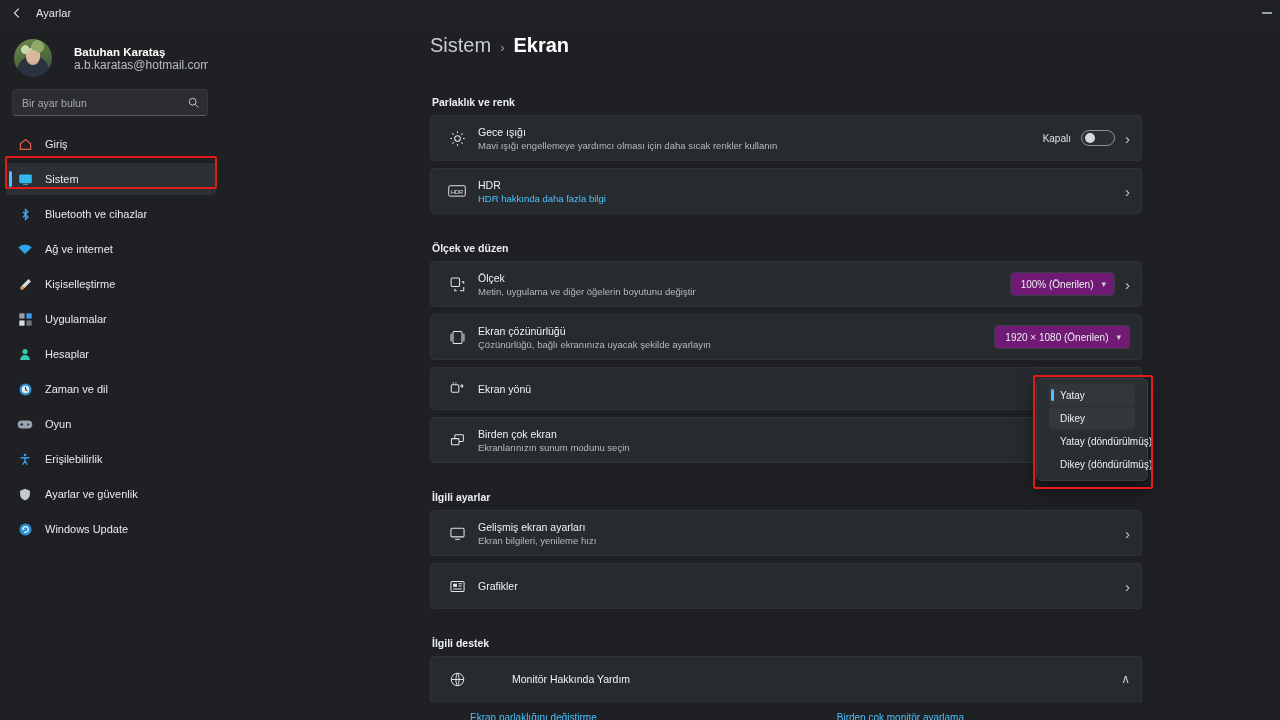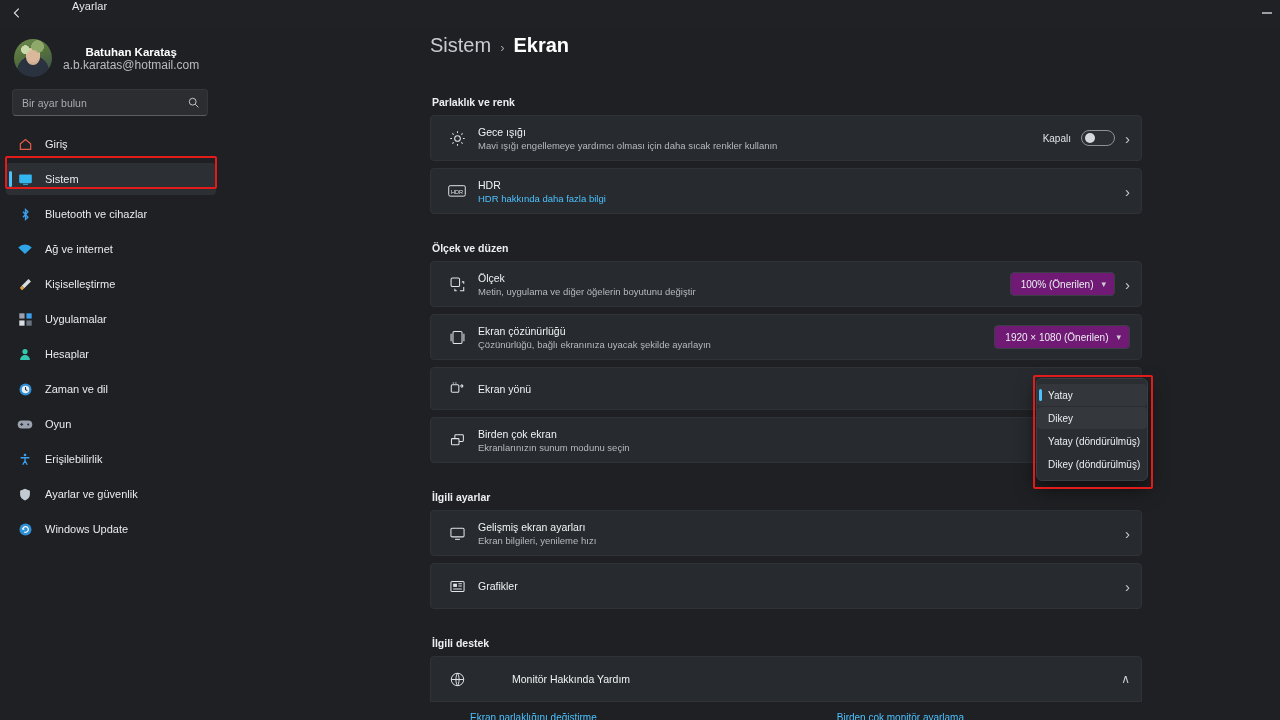--- a/index.html
+++ b/index.html
@@ -9,21 +9,21 @@
     font-family:"Liberation Sans", sans-serif;
     color:#ffffff;
     -webkit-font-smoothing:antialiased;
   }
   #app { position:relative; width:1280px; height:720px; background:#1f2023; }
 
   
   .titlebar {
     position:absolute; top:0; left:0; width:1280px; height:26px;
     background:#202124;
-    display:flex; gap:36px;
+    display:flex; align-items:center;
   }
   .back-btn {
     width:34px; height:26px; display:flex; align-items:center; justify-content:center;
     color:#dfe1e5; font-size:13px;
   }
   .title-text {
     font-size:11px; color:#e6e8ea; letter-spacing:.1px; margin-left:2px;
   }
   .win-controls { position:absolute; right:0; top:0; height:26px; display:flex; }
   .win-btn { width:26px; height:26px; display:flex; align-items:center; justify-content:center; }
@@ -42,21 +42,21 @@
       radial-gradient(circle at 62% 20%, #8fa96a 0 16%, rgba(0,0,0,0) 17%),
       radial-gradient(circle at 50% 42%, #e3c2a6 0 24%, rgba(0,0,0,0) 25%),
       radial-gradient(circle at 50% 86%, #2a3240 0 42%, rgba(0,0,0,0) 43%),
       linear-gradient(160deg, #6d8a4e 0%, #53703d 45%, #394a52 100%);
     flex:0 0 auto; position:relative; overflow:hidden;
   }
   .avatar::after{
     content:""; position:absolute; left:12px; top:11px; width:14px; height:15px;
     border-radius:50%; background:#d8b79a; opacity:.95;
   }
-  .acct-text { margin-left:11px; overflow:hidden;text-align:center; }
+  .acct-text { margin-left:22px; overflow:hidden; }
   .acct-name { font-size:11.5px; font-weight:bold; color:#ffffff; line-height:14px; white-space:nowrap; }
   .acct-mail { font-size:12px; color:#b9bcc0; line-height:13px; white-space:nowrap; }
 
   .searchwrap { padding:9px 14px 0 12px; }
   .searchbox {
     position:relative; height:27px; background:#2b2d31; border-radius:4px;
     border:1px solid #35373b; border-bottom:1px solid #5a5d62;
     display:flex; align-items:center;
   }
   .searchbox input {
@@ -128,21 +128,21 @@
     border-radius:4px; display:flex; align-items:center; gap:8px;
     padding:0 8px 0 10px;
   }
   .combo-val { font-size:10px; color:#eceff1; white-space:nowrap; }
   .combo-arrow { font-size:9px; color:#cfd2d6; }
 
   
   .flyout {
     position:absolute; left:1036px; top:378px; width:112px;
     background:#2a2d31; border:1px solid #3a3d42; border-radius:6px;
-    padding:4px 0; box-shadow:0 8px 20px rgba(0,0,0,.55); z-index:30;
+    padding:4px 12px; box-shadow:0 8px 20px rgba(0,0,0,.55); z-index:30;
   }
   .fly-item {
     position:relative; height:22px; display:flex; align-items:center;
     padding-left:11px; border-radius:4px; margin:1px 0;
     font-size:10px; color:#eceff1; white-space:nowrap;
   }
   .fly-item.selected { background:#33373c; }
   .fly-item.selected::before{
     content:""; position:absolute; left:2px; top:5px; width:3px; height:12px;
     background:#4cc2ff; border-radius:2px;

